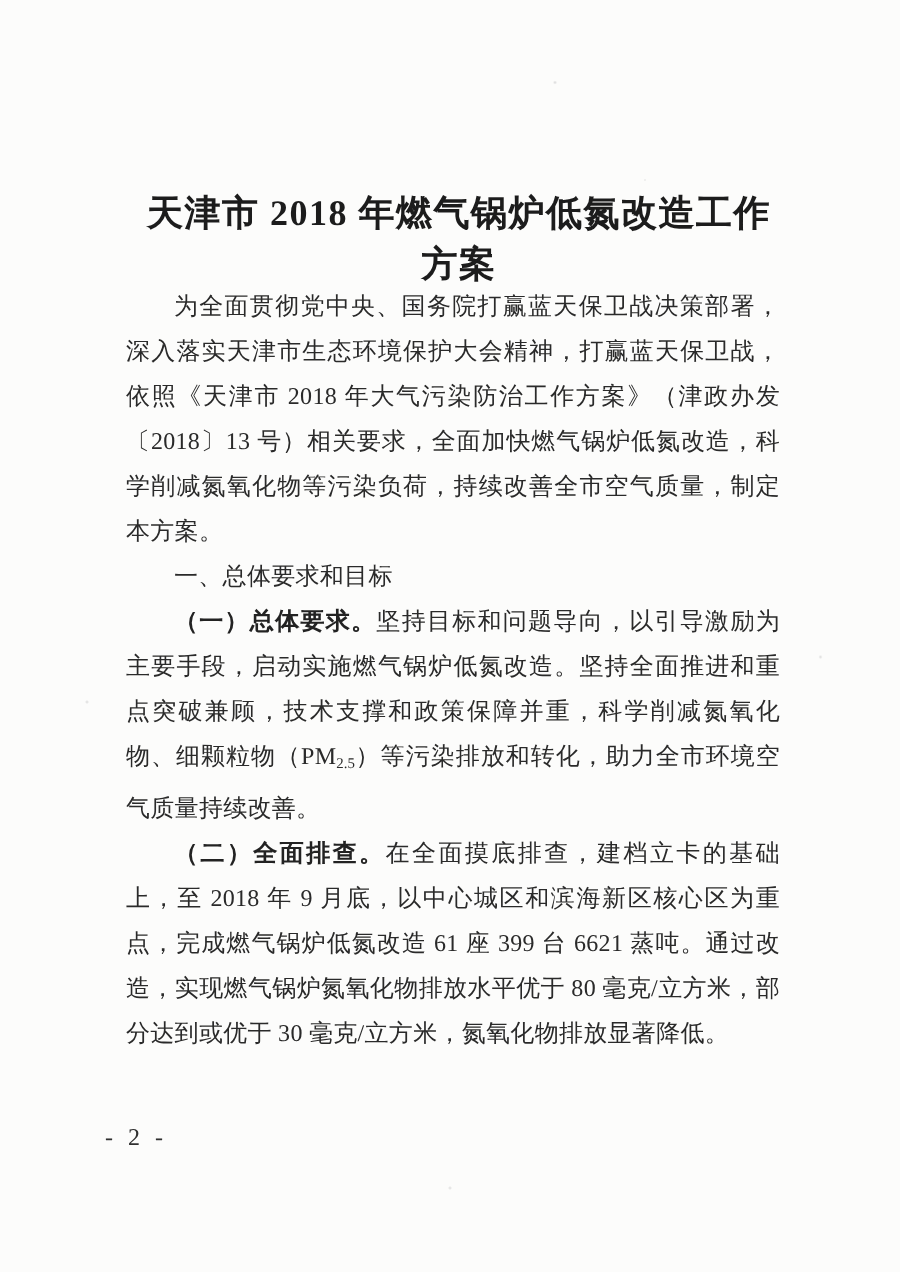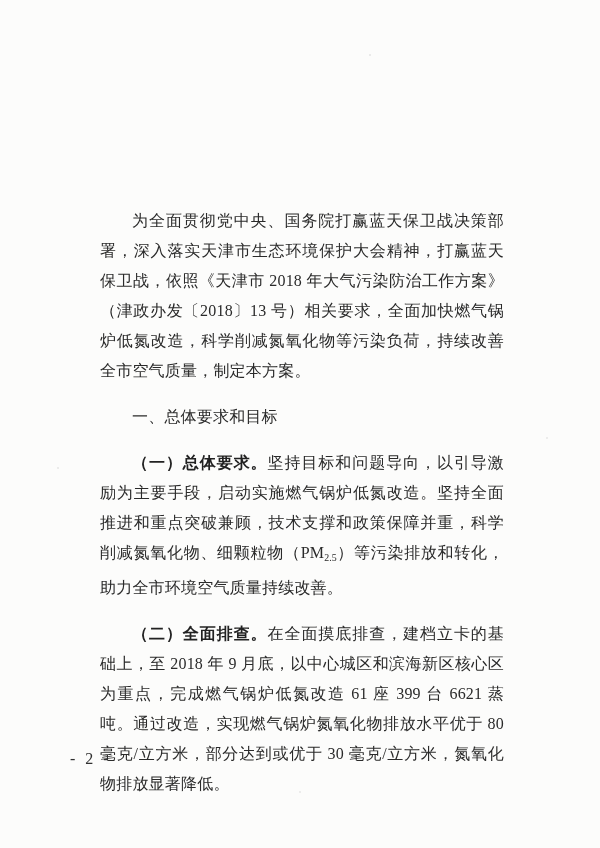--- a/index.html
+++ b/index.html
@@ -35,21 +35,21 @@
     color: #1c1c1c;
     line-height: 34px;
   }
   .doc-content {
     position: absolute;
     top: 190px;
     left: 84px;
     width: 436px;
   }
   .doc-content p {
-    margin: 16px;
+    margin: 0;
     font-size: 16px;
     line-height: 30px;
     text-align: justify;
     text-indent: 2em;
     letter-spacing: 0.2px;
     color: #2a2a2a;
   }
   .section-heading {
     font-weight: 400;
     color: #1e1e1e;
@@ -70,20 +70,21 @@
     font-size: 16px;
     letter-spacing: 3px;
     color: #303030;
   }
 </style>
 </head>
 <body>
 
 <div class="doc-page">
 
+  <div class="doc-title">天津市 2018 年燃气锅炉低氮改造工作方案</div>
 
   <div class="doc-content">
 
     <p><span>为全面贯彻党中央、国务院打赢蓝天保卫战决策部署，深入落实天津市生态环境保护大会精神，打赢蓝天保卫战，依照《天津市 2018 年大气污染防治工作方案》（津政办发〔2018〕13 号）相关要求，全面加快燃气锅炉低氮改造，科学削减氮氧化物等污染负荷，持续改善全市空气质量，制定本方案。</span></p>
 
     <p class="section-heading">一、总体要求和目标</p>
 
     <p><span class="para-lead">（一）总体要求。</span><span>坚持目标和问题导向，以引导激励为主要手段，启动实施燃气锅炉低氮改造。坚持全面推进和重点突破兼顾，技术支撑和政策保障并重，科学削减氮氧化物、细颗粒物（PM</span><sub class="pm-sub">2.5</sub><span>）等污染排放和转化，助力全市环境空气质量持续改善。</span></p>
 
     <p><span class="para-lead">（二）全面排查。</span><span>在全面摸底排查，建档立卡的基础上，至 2018 年 9 月底，以中心城区和滨海新区核心区为重点，完成燃气锅炉低氮改造 61 座 399 台 6621 蒸吨。通过改造，实现燃气锅炉氮氧化物排放水平优于 80 毫克/立方米，部分达到或优于 30 毫克/立方米，氮氧化物排放显著降低。</span></p>

